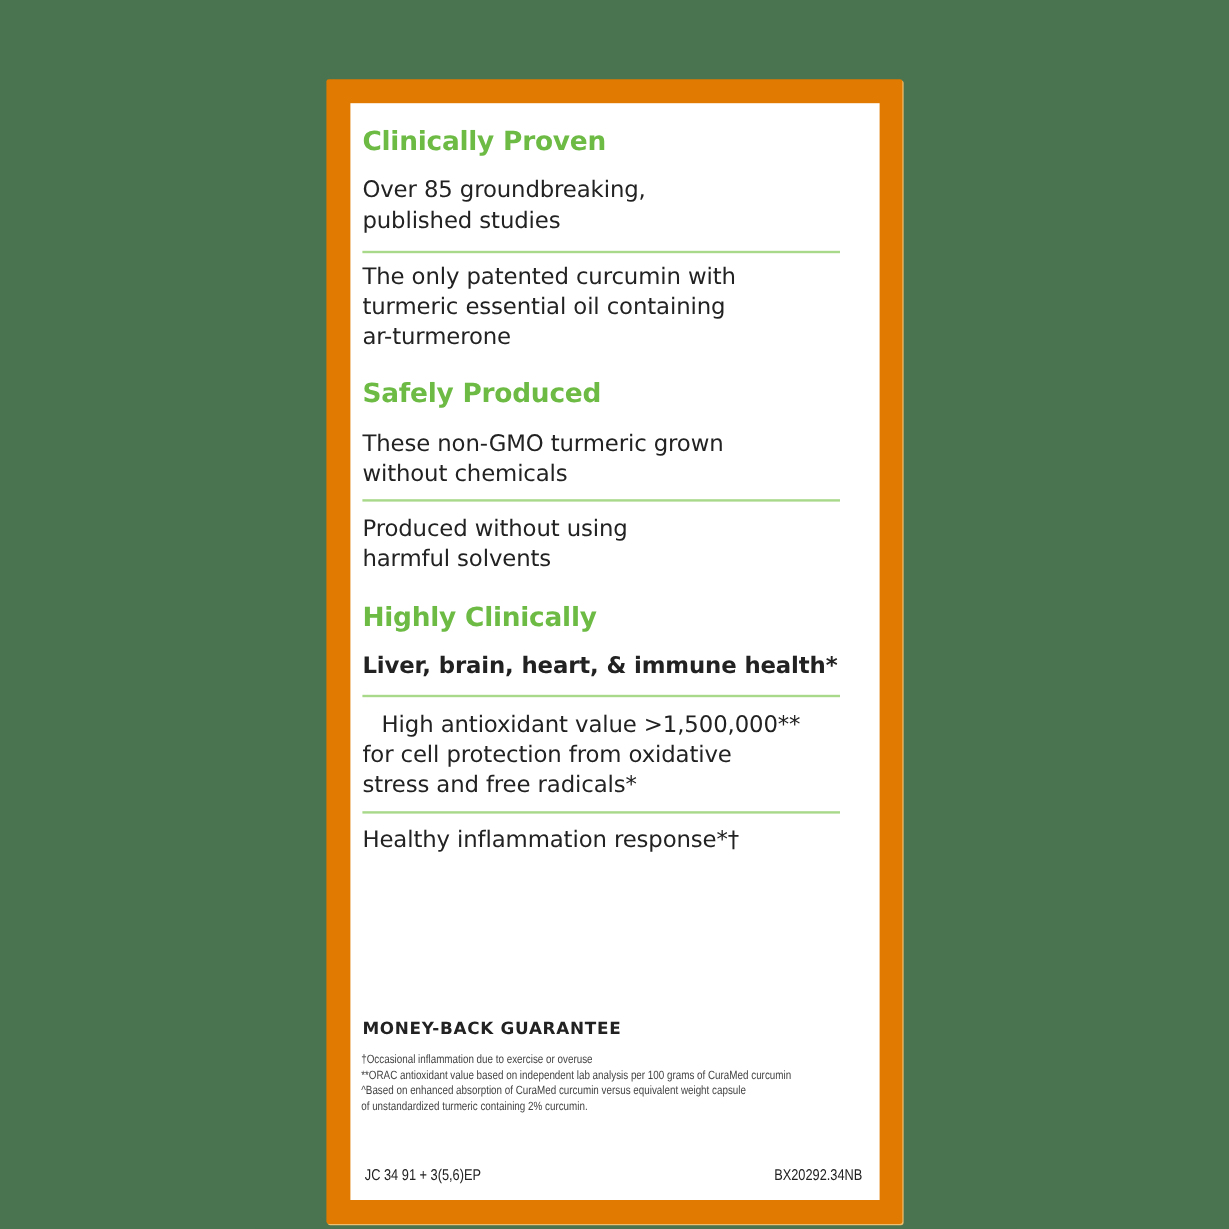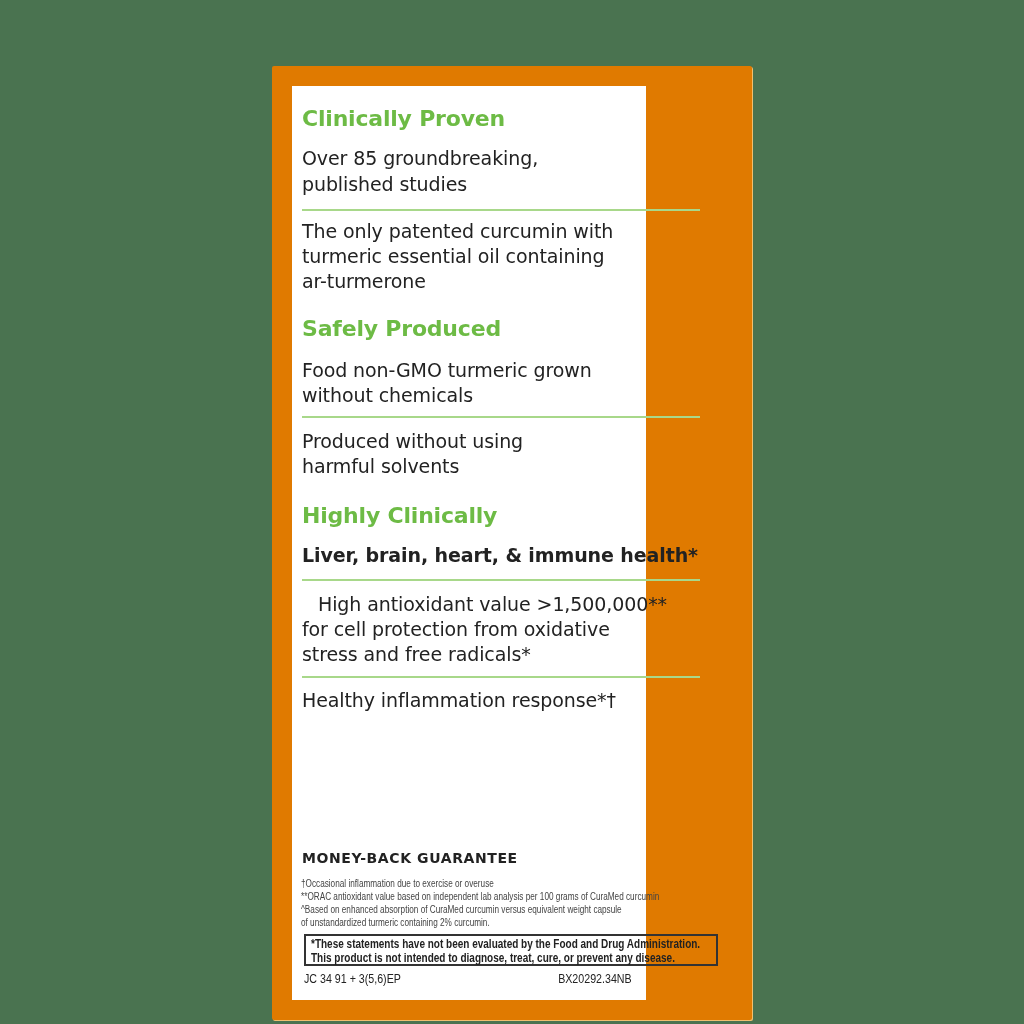--- a/index.html
+++ b/index.html
@@ -1,18 +1,18 @@
 <!DOCTYPE html>
 <html><head>
 <meta charset="utf-8">
 <style>
   html, body { margin:0; padding:0; }
   body { width:1024px; height:1024px; background:#4a7350; position:relative; overflow:hidden; font-family:"DejaVu Sans", sans-serif; }
   .panel { position:absolute; left:272px; top:66px; width:480px; height:954px; background:#e07a00; box-shadow:1px 1px 0 #f0c070; border-radius:2px; }
-  .card { position:absolute; left:20px; top:20px; width:354px; height:914px; background:#ffffff; }
+  .card { position:absolute; left:20px; top:20px; width:441px; height:914px; background:#ffffff; }
   .content { position:absolute; left:10px; top:0; width:400px; }
   .heading { color:#6dbb45; font-weight:bold; font-size:22px; letter-spacing:-0.2px; line-height:26px; margin:0; }
   .item { color:#222; font-size:19px; line-height:25px; margin:0; letter-spacing:-0.1px; }
   .rule { height:0; border-top:2px solid #a8d88a; width:398px; margin:0; }
   .abs { position:absolute; }
   .guarantee { position:absolute; left:10px; top:764px; font-weight:bold; font-size:14px; letter-spacing:0.6px; color:#222; }
   .fn { position:absolute; left:9px; font-family:"Liberation Sans", sans-serif; font-size:10px; color:#444; transform:scaleX(0.82); transform-origin:left; white-space:nowrap; }
   .fda { position:absolute; left:12px; top:848px; width:414px; height:32px; border:2px solid #333; box-sizing:border-box; }
   .fda-text { position:absolute; left:5px; font-family:"Liberation Sans", sans-serif; font-weight:bold; font-size:12.5px; color:#222; transform:scaleX(0.8); transform-origin:left; white-space:nowrap; }
   .code { position:absolute; top:885px; font-family:"Liberation Sans", sans-serif; font-size:13px; color:#222; transform:scaleX(0.82); white-space:nowrap; }
@@ -26,21 +26,21 @@
 
       <p class="heading abs" style="top:20px;">Clinically Proven</p>
       <p class="item abs" style="top:60px;">Over 85 groundbreaking,</p>
       <p class="item abs" style="top:86px;">published studies</p>
       <div class="rule abs" style="top:123px;"></div>
       <p class="item abs" style="top:133px;">The only patented curcumin with</p>
       <p class="item abs" style="top:158px;text-align:center;">turmeric essential oil containing</p>
       <p class="item abs" style="top:183px;">ar-turmerone</p>
 
       <p class="heading abs" style="top:230px;">Safely Produced</p>
-      <p class="item abs" style="top:272px;">Food non-GMO turmeric grown</p>
+      <p class="item abs" style="top:272px;">These non-GMO turmeric grown</p>
       <p class="item abs" style="top:297px;">without chemicals</p>
       <div class="rule abs" style="top:330px;"></div>
       <p class="item abs" style="top:343px;">Produced without using</p>
       <p class="item abs" style="top:368px;">harmful solvents</p>
 
       <p class="heading abs" style="top:417px;">Highly Clinically</p>
       <p class="item abs" style="top:457px;font-weight:bold;">Liver, brain, heart, &amp; immune health*</p>
       <div class="rule abs" style="top:493px;"></div>
       <p class="item abs" style="top:506px;margin-left:16px;">High antioxidant value &gt;1,500,000**</p>
       <p class="item abs" style="top:531px;">for cell protection from oxidative</p>
@@ -49,21 +49,17 @@
       <p class="item abs" style="top:602px;">Healthy inflammation response*†</p>
     </div>
 
     <div class="guarantee">MONEY-BACK GUARANTEE</div>
 
     <div class="fn" style="top:792px;">†Occasional inflammation due to exercise or overuse</div>
     <div class="fn" style="top:805px;">**ORAC antioxidant value based on independent lab analysis per 100 grams of CuraMed curcumin</div>
     <div class="fn" style="top:818px;">^Based on enhanced absorption of CuraMed curcumin versus equivalent weight capsule</div>
     <div class="fn" style="top:831px;"> of unstandardized turmeric containing 2% curcumin.</div>
 
-    <div class="fda">
-      <div class="fda-text" style="top:1px;">*These statements have not been evaluated by the Food and Drug Administration.</div>
-      <div class="fda-text" style="top:15px;"> This product is not intended to diagnose, treat, cure, or prevent any disease.</div>
-    </div>
 
     <div class="code" style="left:12px; transform-origin:left;">JC 34 91 + 3(5,6)EP</div>
     <div class="code" style="right:14px; transform-origin:right;">BX20292.34NB</div>
   </div>
 </div>
 
 </body></html>

